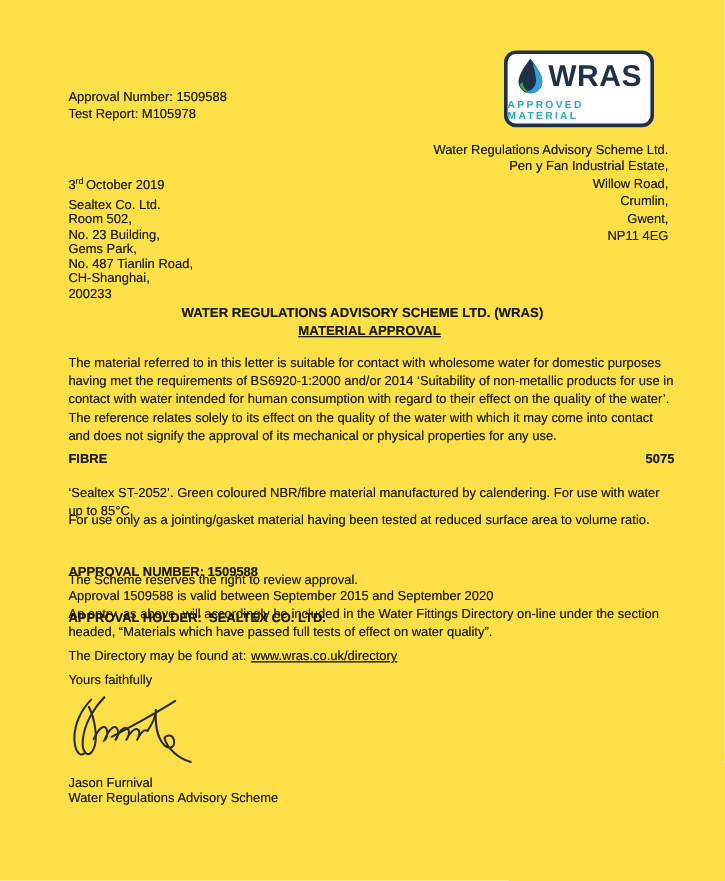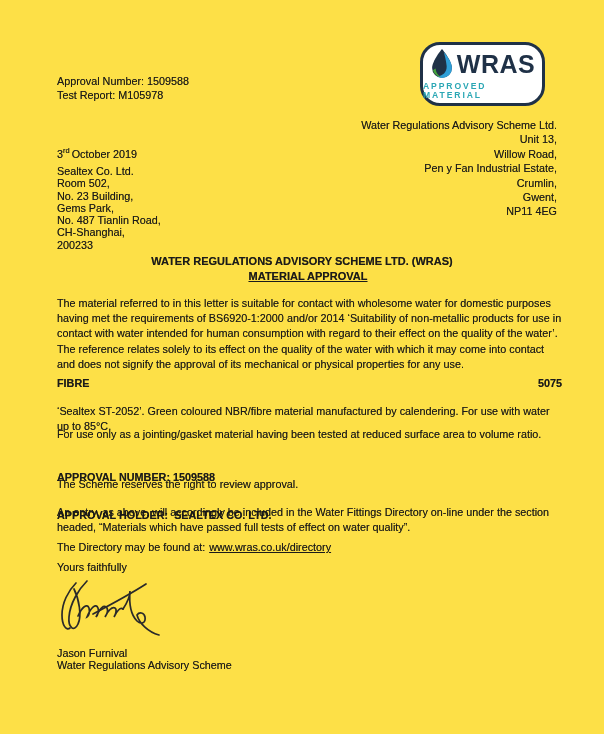--- a/index.html
+++ b/index.html
@@ -16,21 +16,21 @@
     overflow: hidden;
   }
   .abs { position: absolute; }
 
   
   .ref-block { left: 57px; top: 74px; line-height: 14px; }
 
   
   .logo-box {
     left: 420px; top: 42px; width: 125px; height: 64px;
-    border: 3px solid #1f3147; border-radius: 20px; background: #fff;
+    border: 3px solid #1f3147; border-radius: 10px; background: #fff;
     display: flex; flex-direction: column; align-items: center; justify-content: center;
     gap: 2px; text-shadow: none;
   }
   .logo-top { display: flex; align-items: center; gap: 3px; }
   .logo-word { font-size: 25px; font-weight: 700; color: #1f3147; letter-spacing: 0.5px; line-height: 1; }
   .logo-tag  { font-size: 8.6px; font-weight: 700; color: #2ba7b5; letter-spacing: 1.9px; line-height: 1; }
 
   
   .sender-block { right: 47px; top: 118px; text-align: right; line-height: 14.4px; }
   .date-line { left: 57px; top: 146px; }
@@ -81,23 +81,22 @@
           <path d="M4.2,31.5 C6,36.5 10.5,40.3 15.5,41.2 C10.5,37.5 8.2,33.5 8,28.8 C6.6,29.5 5.2,30.4 4.2,31.5 Z" fill="#44a13c"></path>
         </svg>
       </span>
       <span class="logo-word">WRAS</span>
     </div>
     <div class="logo-tag">APPROVED MATERIAL</div>
   </div>
 
   <div class="abs sender-block">
     <div>Water Regulations Advisory Scheme Ltd.</div>
-    <div>Unit 13,</div>
+    <div>Pen y Fan Industrial Estate,</div>
     <div>Willow Road,</div>
-    <div>Pen y Fan Industrial Estate,</div>
     <div>Crumlin,</div>
     <div>Gwent,</div>
     <div>NP11 4EG</div>
   </div>
 
   <div class="abs date-line">
     <span>3</span><sup>rd</sup><span>October 2019</span>
   </div>
 
   <div class="abs recipient-block">
@@ -126,20 +125,21 @@
   <div class="abs body-par desc">‘Sealtex ST-2052’. Green coloured NBR/fibre material manufactured by calendering. For use with water up to 85°C.</div>
   <div class="abs body-par usage">For use only as a jointing/gasket material having been tested at reduced surface area to volume ratio.</div>
 
   <div class="abs approval-block">
     <div>APPROVAL NUMBER: 1509588</div>
     <div>APPROVAL HOLDER:  SEALTEX CO. LTD.</div>
   </div>
 
   <div class="abs review-block">
     <div>The Scheme reserves the right to review approval.</div>
+    <div>Approval 1509588 is valid between September 2015 and September 2020</div>
   </div>
 
   <div class="abs body-par entry-par">An entry, as above, will accordingly be included in the Water Fittings Directory on-line under the section headed, “Materials which have passed full tests of effect on water quality”.</div>
 
   <div class="abs dir-line">
     <span class="label">The Directory may be found at:</span><a href="#">www.wras.co.uk/directory</a>
   </div>
 
   <div class="abs yours">Yours faithfully</div>
 

